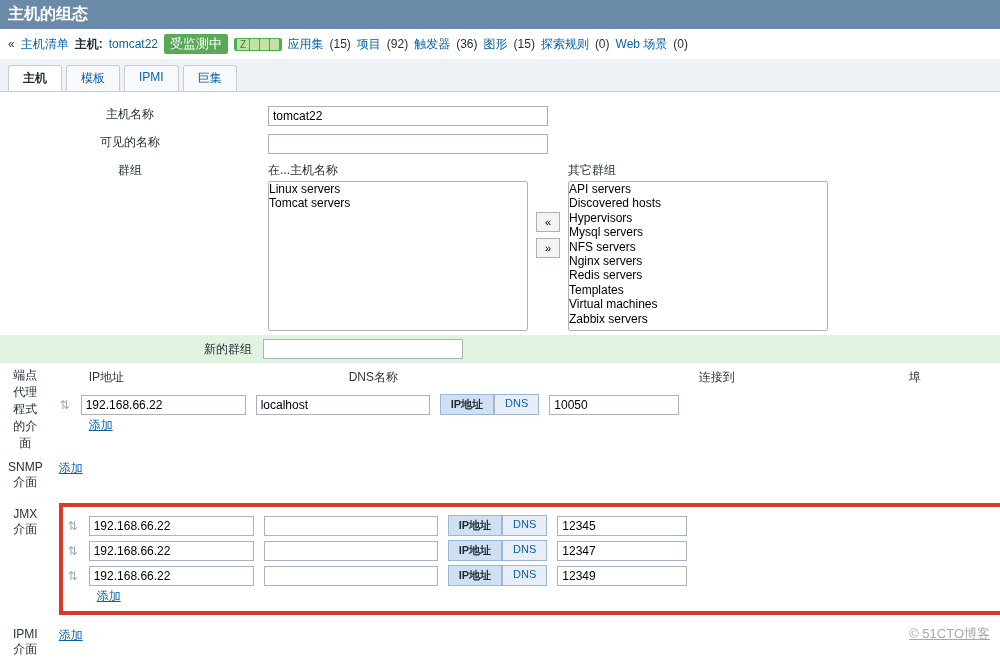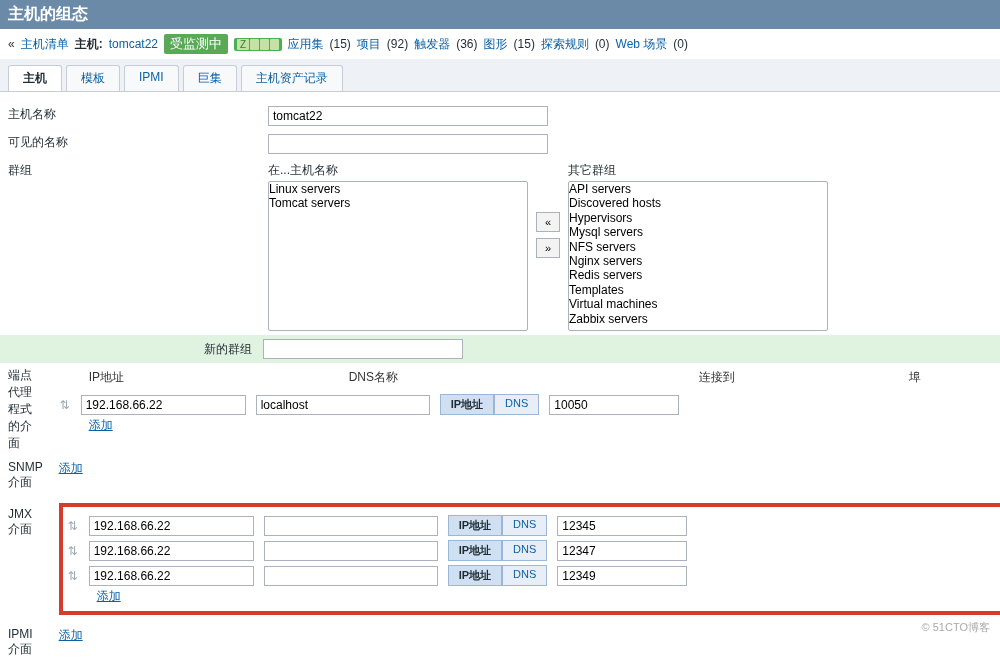--- a/index.html
+++ b/index.html
@@ -11,42 +11,42 @@
   .bc-label { font-weight: bold; }
   .status-green { background: #59a959; color: #fff; padding: 1px 6px; font-size: 13px; border-radius: 2px; }
   .status-box { display: inline-flex; background: #4caf50; color:#fff; font-size:10px; padding:1px 3px; gap:1px; border-radius:2px;}
   .status-box span { background:#c5e1a5; color:#2e7d32; padding:0 3px; border-radius:1px; }
 
   .tabs-row { background: #eef1f5; border-bottom: 1px solid #c6cdd6; padding: 6px 8px 0 8px; display:flex; gap:4px; margin-bottom:10px;}
   .tab { border:1px solid #c6cdd6; border-bottom:none; padding:4px 14px; background:#f7f9fb; color:#0b61a4; cursor:pointer; border-radius:3px 3px 0 0;}
   .tab.active { background:#fff; color:#1f2c33; font-weight:bold; }
 
   table.form { width: 100%; border-collapse: collapse; }
-  table.form > tbody > tr > td.label { width: 260px; text-align: left; padding: 4px 8px; vertical-align: top; font-size:12px; }
+  table.form > tbody > tr > td.label { width: 260px; text-align: center; padding: 4px 8px; vertical-align: top; font-size:12px; }
   table.form > tbody > tr > td.value { padding: 4px 8px; vertical-align: top; }
   input[type=text] { border:1px solid #aab2bd; padding:2px 4px; font-size:12px; height:20px; }
   select.listbox { border:1px solid #aab2bd; font-size:12px; }
   .groups-row { display:flex; gap:8px; align-items:flex-start; }
   .groups-col { display:flex; flex-direction:column; gap:2px; }
   .btn-small { width:24px; height:20px; border:1px solid #aab2bd; background:#f3f3f3; cursor:pointer; font-size:11px; }
   .greenstrip { background:#e0f2e0; padding:4px 8px; }
   .greenstrip .label { display:inline-block; width:252px; text-align:right; padding-right:8px;}
   .iface-head { display:flex; gap:90px; padding:2px 0 6px 30px; color:#333;}
   .iface-head span { min-width:110px; }
   .iface-row { display:flex; align-items:center; gap:10px; padding:2px 0; }
   .drag { color:#9aa7b3; cursor:move; width:12px; text-align:center; }
   .iface-ip { width:165px; }
   .iface-dns { width:174px; }
   .conn-btns { display:flex; }
   .conn-btn { border:1px solid #9bb7d6; padding:2px 10px; font-size:11px; cursor:pointer; background:#e8eef7; color:#0b61a4; }
   .conn-btn.active { background:#cfe0f3; font-weight:bold; color:#1f2c33; }
   .iface-port { width:130px; }
   .add-link { color:#0b61a4; text-decoration:underline; cursor:pointer; margin-left:30px;}
   .red-box { border:4px solid #d63c2e; padding:6px 4px; margin:4px 0;}
-  .watermark { position:fixed; bottom:24px; right:10px; color:#aaa; font-size:11px;}
+  .watermark { position:fixed; bottom:16px; right:10px; color:#aaa; font-size:13px;text-decoration:underline;}
 </style>
 </head>
 <body>
 
 <div class="header-bar">主机的组态</div>
 
 <div class="breadcrumb-row">
   <span>« </span>
   <a>主机清单</a>
   <span class="bc-label">主机:</span>
@@ -70,21 +70,20 @@
     <span>(0)</span>
   <a>Web 场景</a>
     <span>(0)</span>
 </div>
 
 <div class="tabs-row">
   <div class="tab active">主机</div>
   <div class="tab">模板</div>
   <div class="tab">IPMI</div>
   <div class="tab">巨集</div>
-  <div class="tab">主机资产记录</div>
 </div>
 
 <table class="form">
 <tbody>
   <tr>
     <td class="label">主机名称</td>
     <td class="value"><input type="text" style="width: 280px;" value="tomcat22"></td>
   </tr>
   <tr>
     <td class="label">可见的名称</td>

